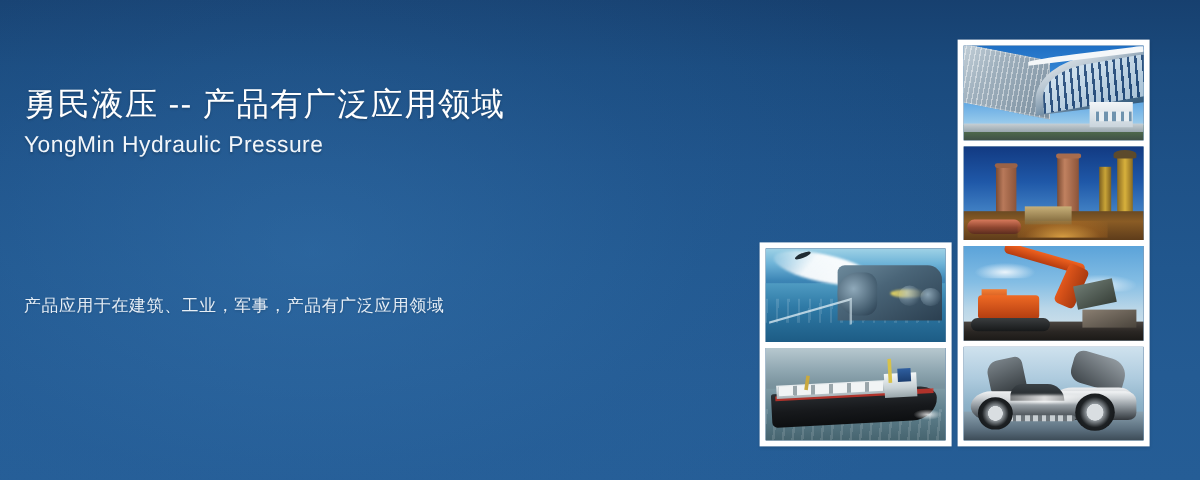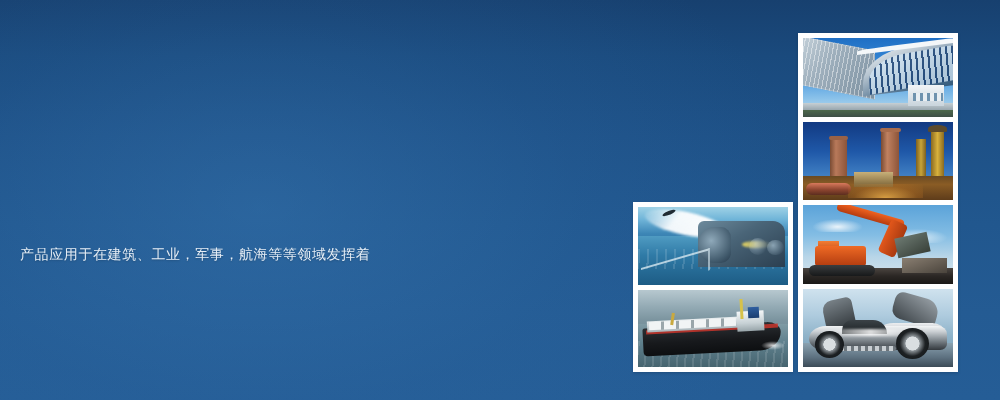--- a/index.html
+++ b/index.html
@@ -456,23 +456,27 @@
     background: linear-gradient(90deg,
       rgba(255,255,255,0), rgba(255,255,255,.85), rgba(255,255,255,0));
     filter: blur(1px);
   }
 </style>
 </head>
 <body>
 
 <div id="banner">
 
+  <div class="text-block">
+    <div class="headline">勇民液压  --  产品有广泛应用领域</div>
+    <div class="subhead">YongMin Hydraulic Pressure</div>
+  </div>
 
   <div class="body-copy">
-    <div>产品应用于在建筑、工业，军事，航海等等领域发挥着</div>
+    <div>产品应用于在建筑、工业，军事，产品有广泛应用领域</div>
   </div>
 
   <div class="photo-col col-mid">
     <div class="photo ph-naval">
       <div class="sky"></div>
       <div class="layer sea"></div>
       <div class="layer sea-glint"></div>
       <div class="layer trail"></div>
       <div class="layer missile"></div>
       <div class="layer launcher"></div>

